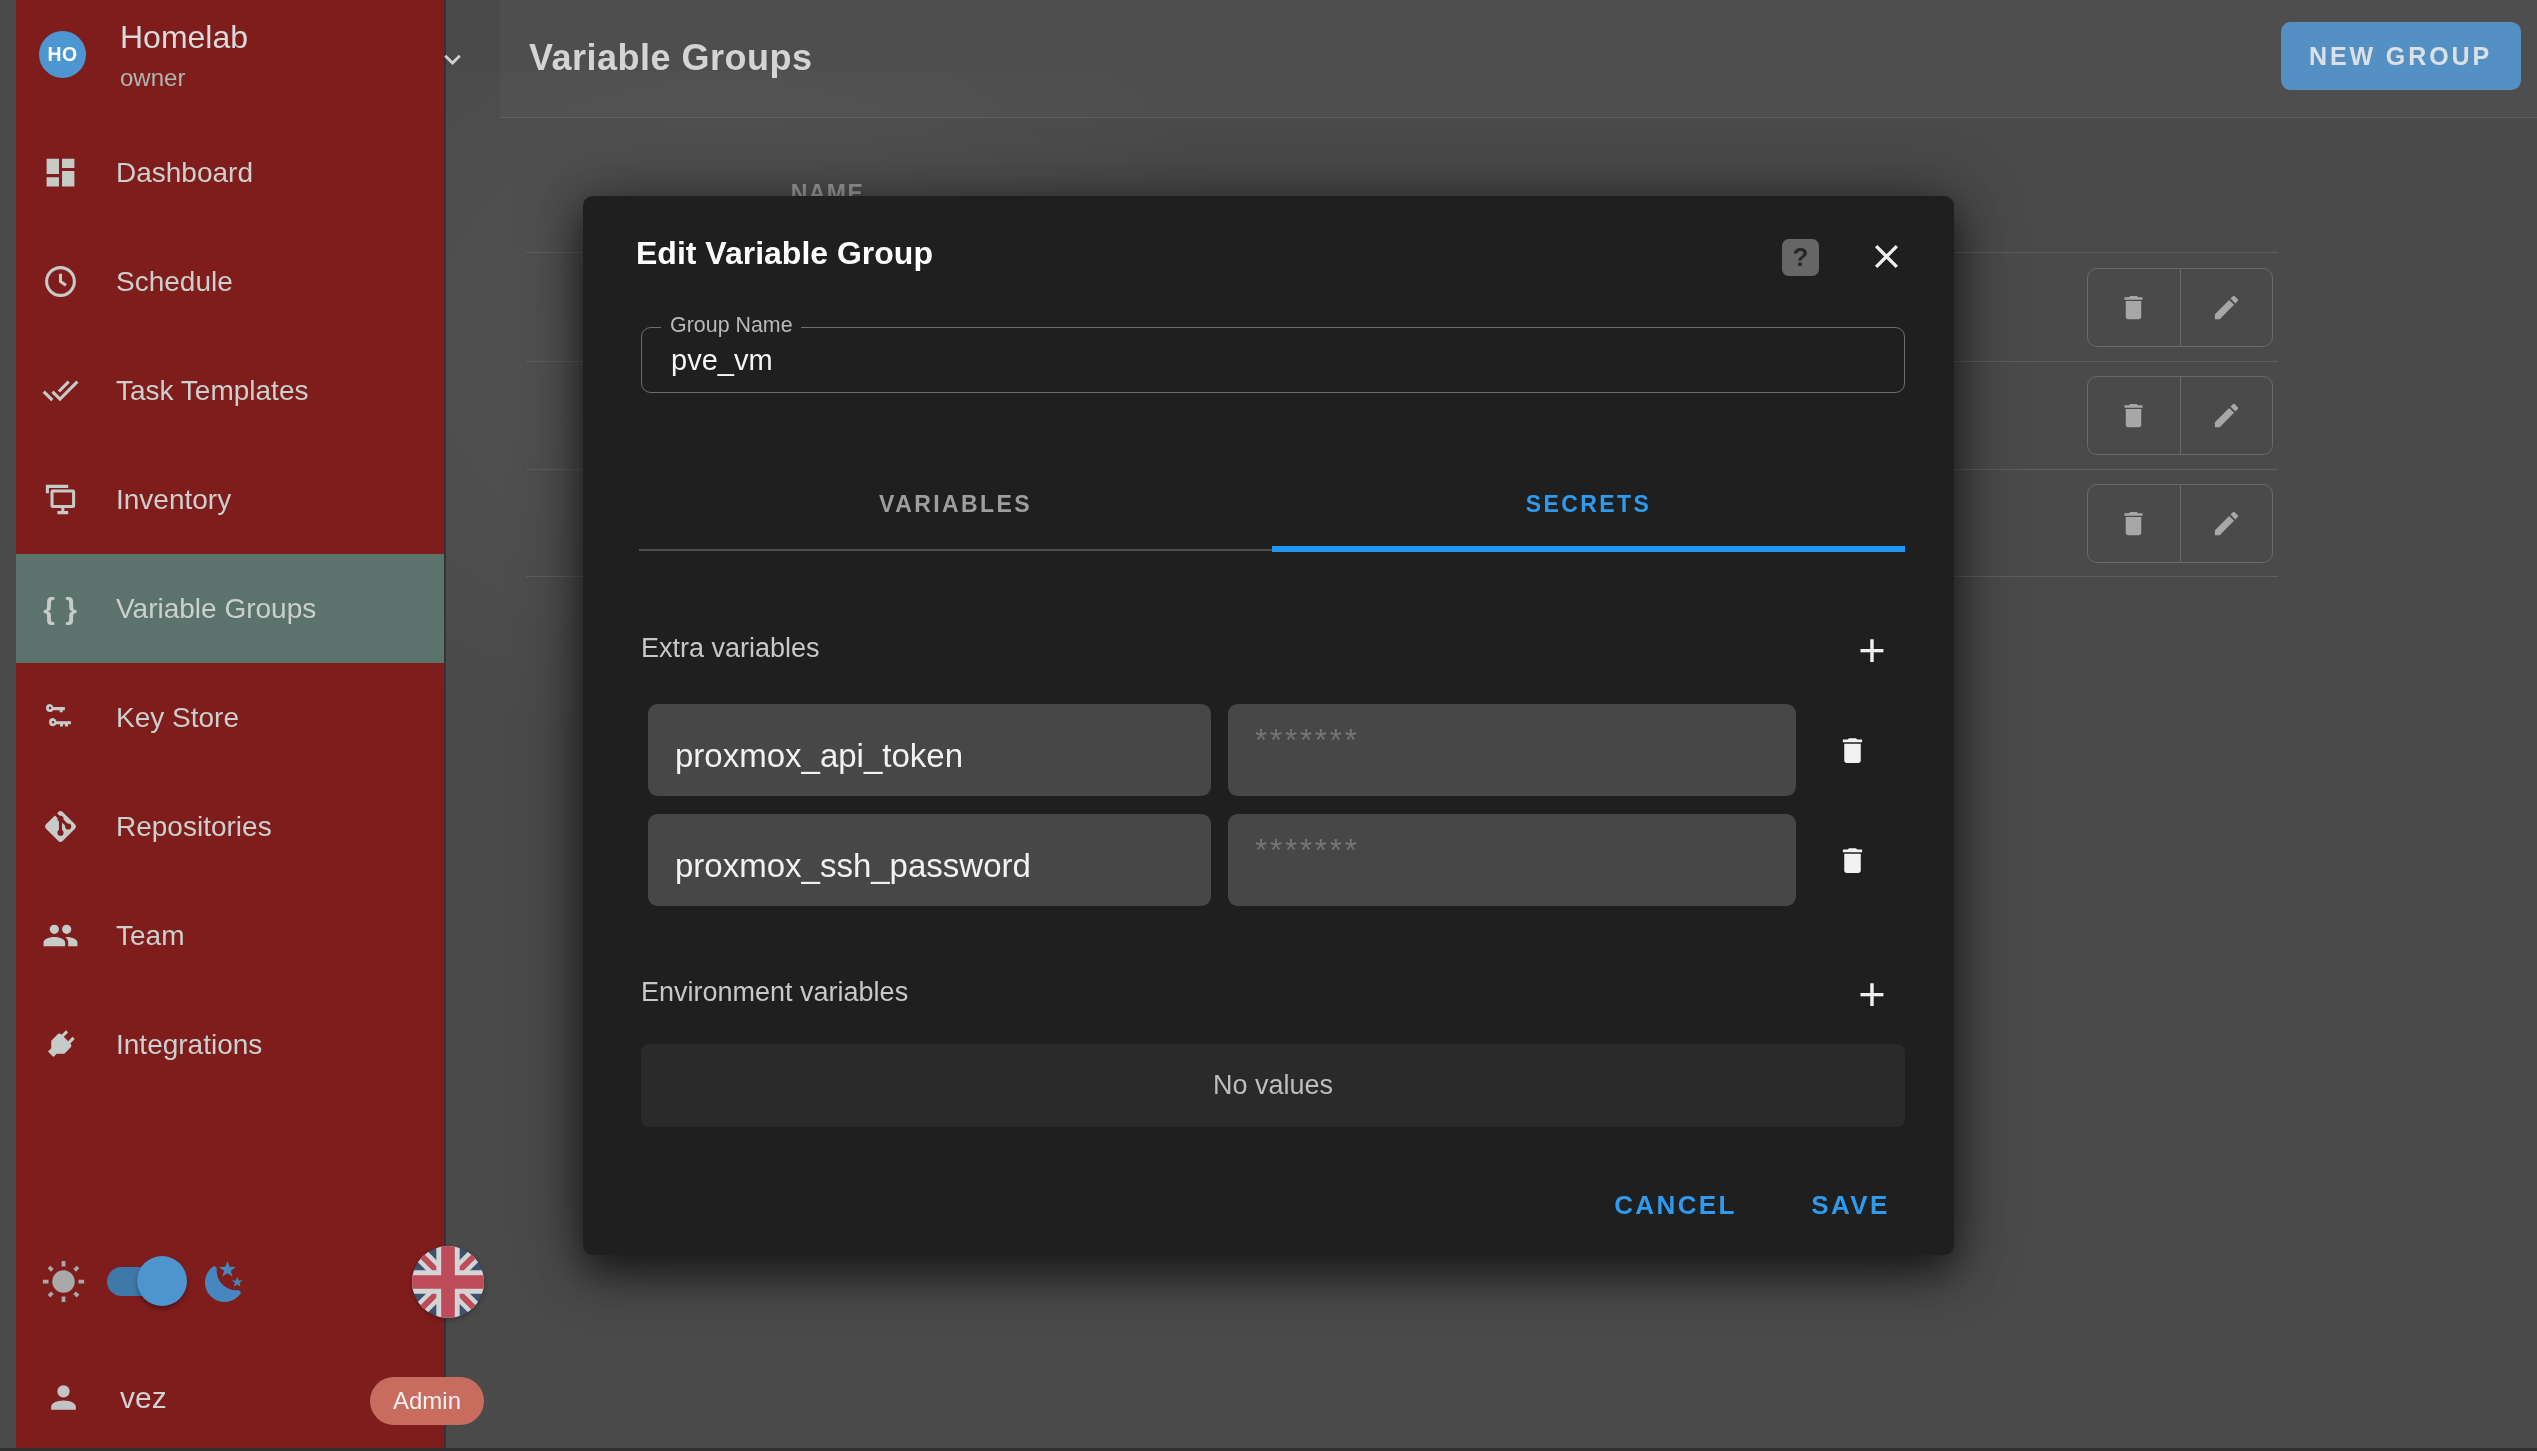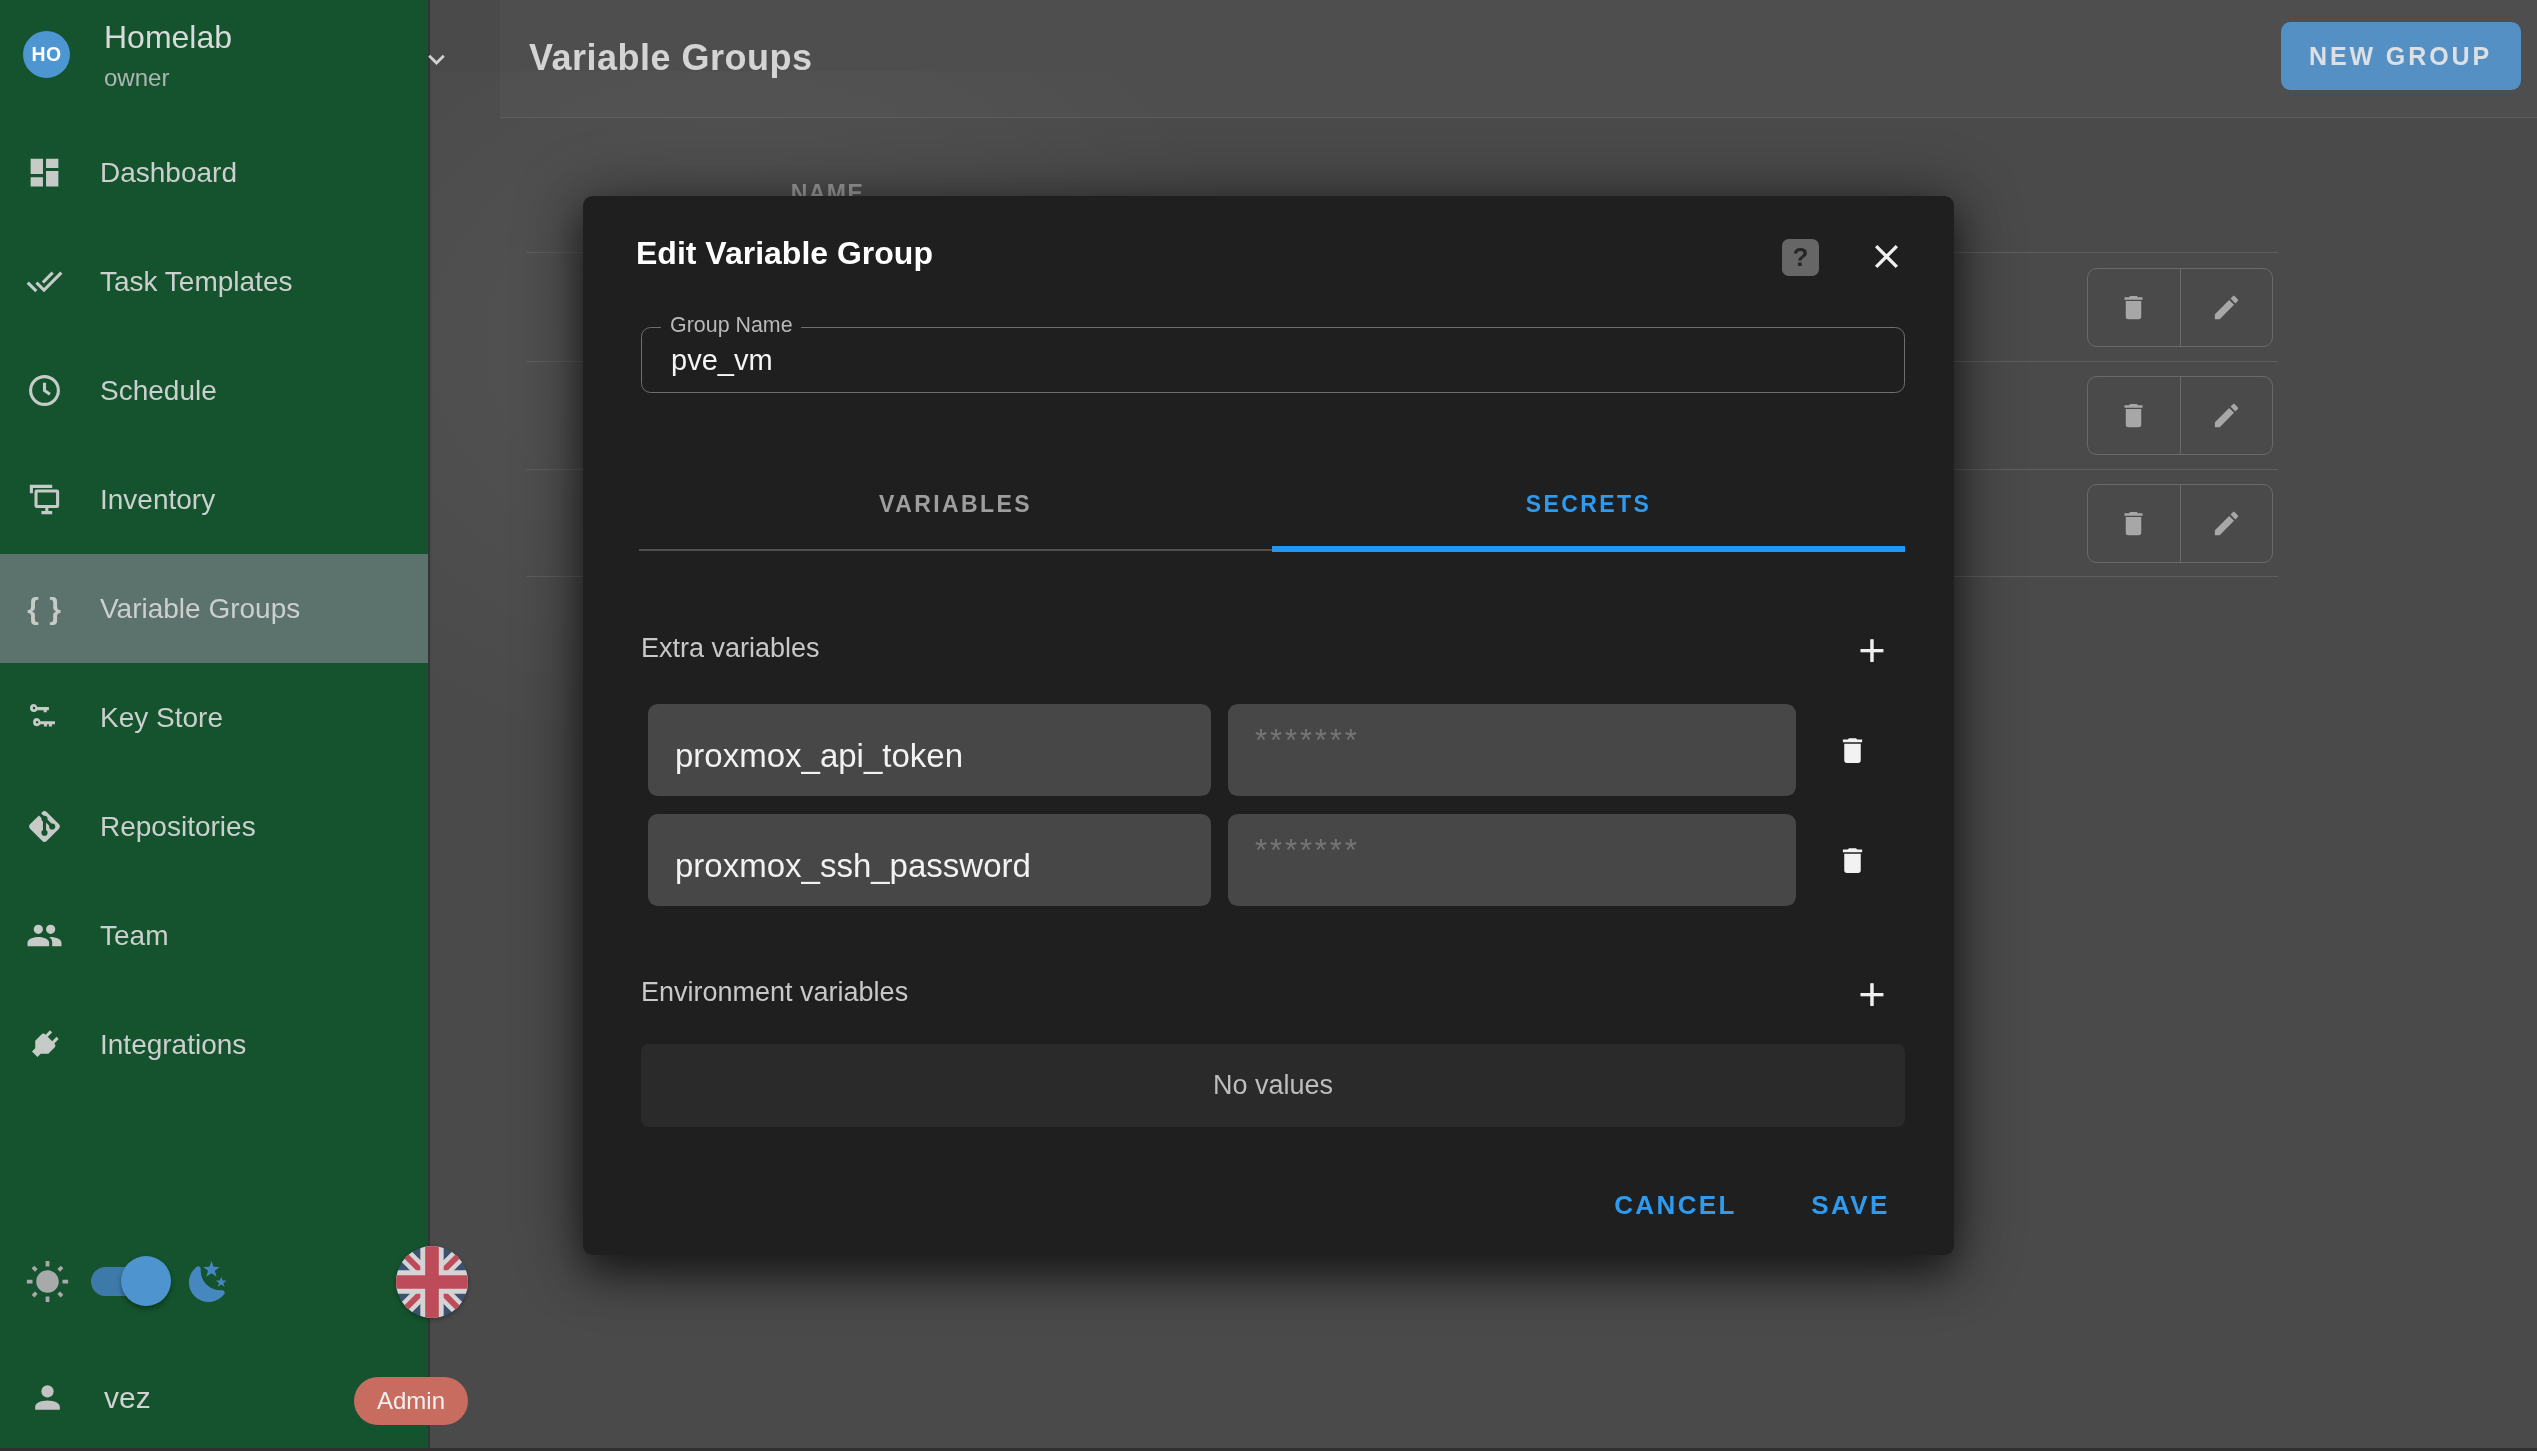--- a/index.html
+++ b/index.html
@@ -6,22 +6,22 @@
   html,body { width:2538px; height:1452px; }
   body {
     position:relative; overflow:hidden;
     background:#4A4A4A;
     font-family:"Liberation Sans", sans-serif;
     -webkit-font-smoothing:antialiased;
   }
   svg { display:block; }
 
   
-  .sidebar { position:absolute; left:0; top:0; width:430px; height:100%;
-    background:#14532d; border-right:2.9px solid #343434; z-index:2; }
+  .sidebar { position:absolute; left:16px; top:0; width:430px; height:100%;
+    background:#7f1d1d; border-right:2.9px solid #343434; z-index:2; }
   .project-header { position:absolute; top:0; left:0; width:100%; height:118px; cursor:pointer; }
   .avatar { position:absolute; left:23px; top:31px; width:47px; height:47px; border-radius:50%;
     background:#4D96D2; color:#FFFFFF; font-size:19.4px; font-weight:bold;
     display:flex; align-items:center; justify-content:center; letter-spacing:0.5px; }
   .project-name { position:absolute; left:104px; top:19.4px; font-size:32px; font-weight:normal; color:#D9DBDA; }
   .project-role { position:absolute; left:104px; top:64px; font-size:24px; color:#AEB6B2; }
   .chev { position:absolute; left:420px; top:43px; width:33px; height:33px; color:#D0D0D0; }
 
   .nav { position:absolute; top:118px; left:0; width:100%; }
   .nav-item { height:109px; display:flex; align-items:center; padding-left:25px;
@@ -157,34 +157,34 @@
     <div class="nav-item">
       <span class="nicon">
         <svg viewBox="0 0 24 24" fill="currentColor">
             <path d="M13,3V9H21V3M13,21H21V11H13M3,21H11V15H3M3,13H11V3H3V13Z"></path>
           </svg>
       </span>
         <span class="nlbl">Dashboard</span>
     </div>
     <div class="nav-item">
       <span class="nicon">
-        <svg viewBox="0 0 24 24" fill="currentColor">
-            <path d="M0.41,13.41L6,19L7.41,17.58L1.83,12M22.24,5.58L11.66,16.17L7.5,12L6.07,13.41L11.66,19L23.66,7M18,7L16.59,5.58L10.24,11.93L11.66,13.34L18,7Z"></path>
-          </svg>
-      </span>
-        <span class="nlbl">Task Templates</span>
-    </div>
-    <div class="nav-item">
-      <span class="nicon">
         <svg viewBox="0 0 24 24" fill="none" stroke="currentColor" stroke-width="2">
             <circle cx="12" cy="12" r="9"></circle>
             <path d="M12 7v5l3.5 2.5"></path>
           </svg>
       </span>
         <span class="nlbl">Schedule</span>
+    </div>
+    <div class="nav-item">
+      <span class="nicon">
+        <svg viewBox="0 0 24 24" fill="currentColor">
+            <path d="M0.41,13.41L6,19L7.41,17.58L1.83,12M22.24,5.58L11.66,16.17L7.5,12L6.07,13.41L11.66,19L23.66,7M18,7L16.59,5.58L10.24,11.93L11.66,13.34L18,7Z"></path>
+          </svg>
+      </span>
+        <span class="nlbl">Task Templates</span>
     </div>
     <div class="nav-item">
       <span class="nicon">
         <svg viewBox="0 0 24 24" fill="none" stroke="currentColor" stroke-width="2">
           <path d="M3.5 8V3.5H17"></path>
             <rect x="6.5" y="6.5" width="14" height="10" rx="0.5"></rect>
             <path d="M13.5 16.5V20M10 20.5h7"></path>
         </svg>
       </span>
         <span class="nlbl">Inventory</span>

